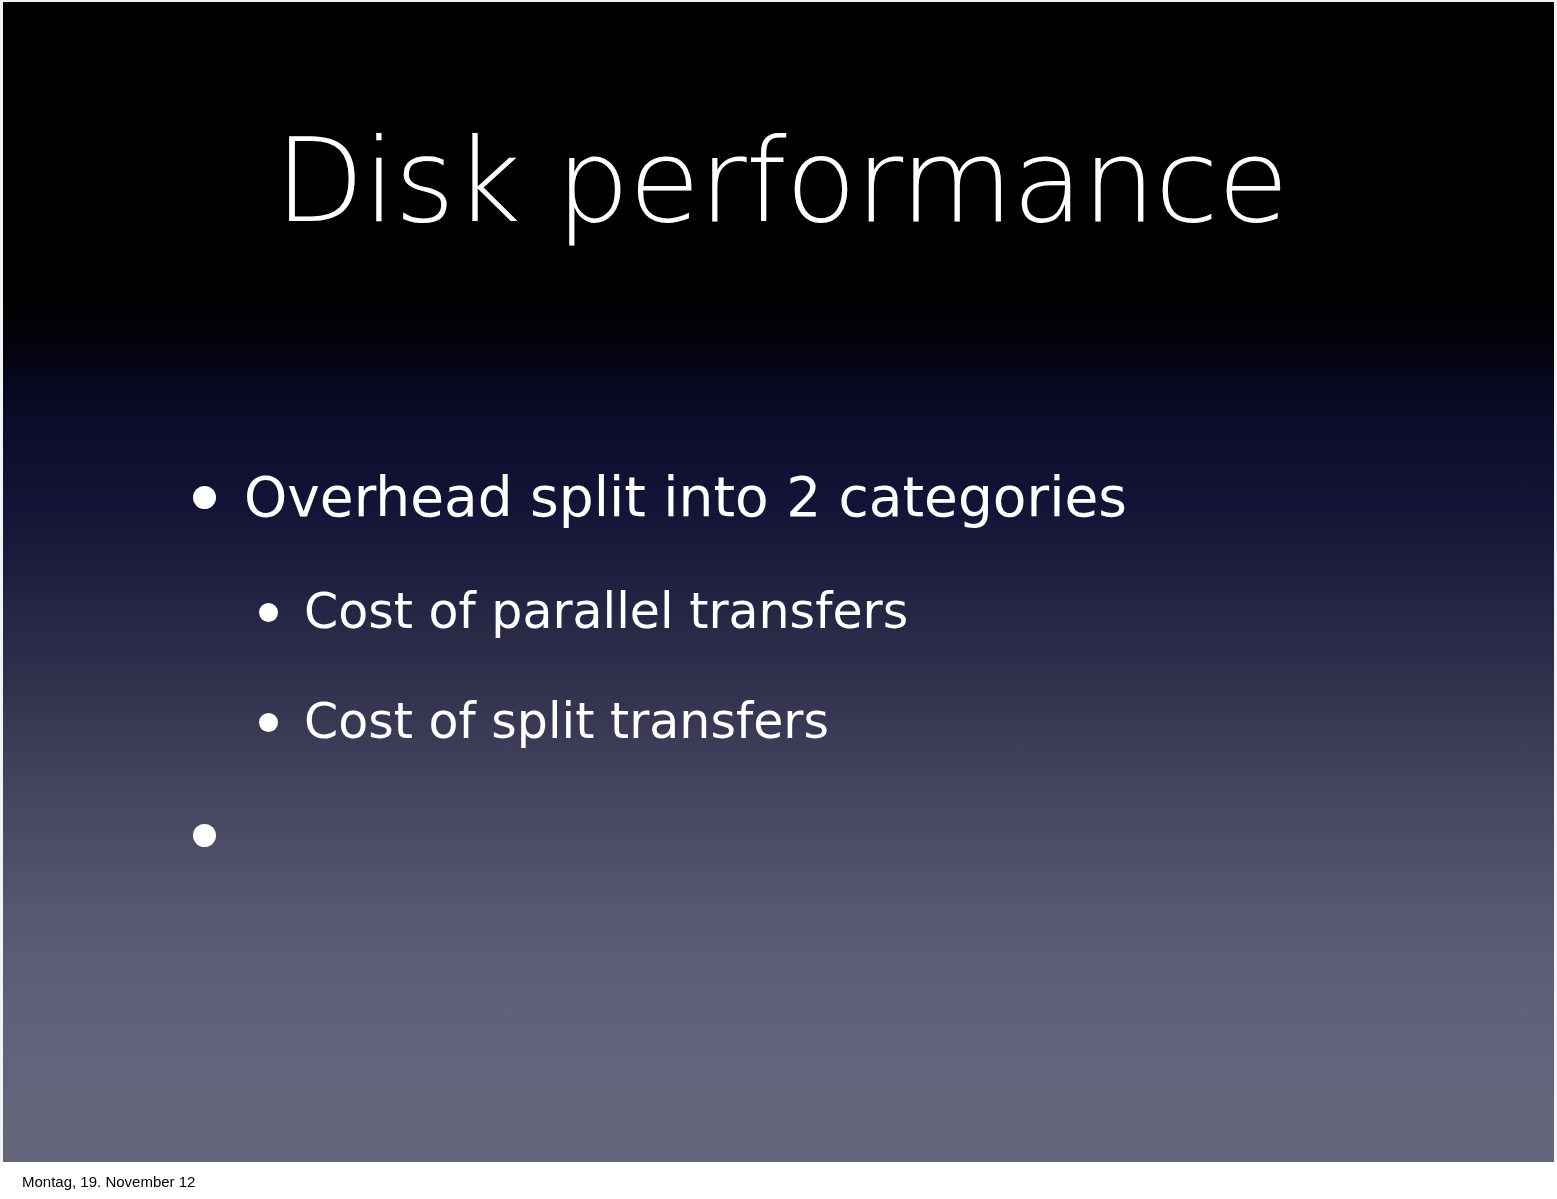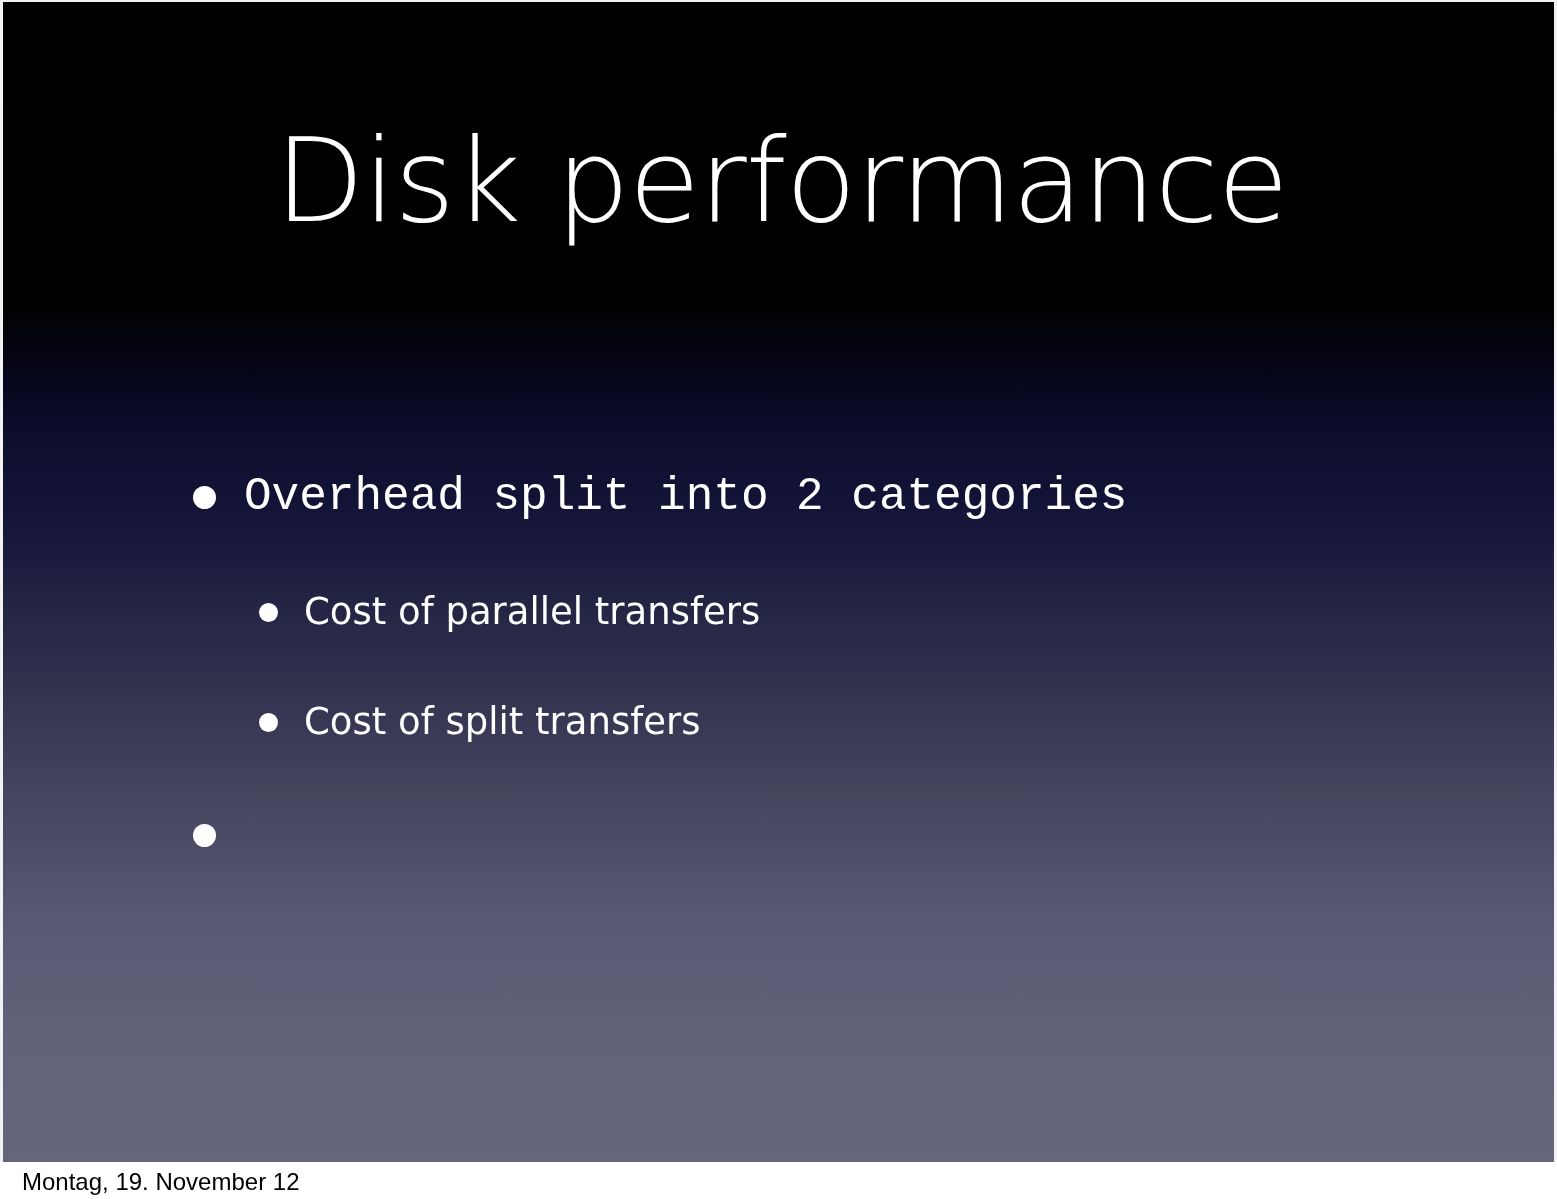--- a/index.html
+++ b/index.html
@@ -98,36 +98,35 @@
     display: flex;
     align-items: flex-start;
     color: #ffffff;
     font-family: "DejaVu Sans", sans-serif;
     font-weight: 400;
   }
 
   
   .bullet.lvl1 {
     margin-left: 0px;
-    font-size: 46px;
+    font-size: 55px;
     line-height: 66px;
     margin-bottom: 52px;
-    font-family: Liberation Mono, monospace;
   }
   .bullet.lvl1 .dot {
     width: 23px;
     height: 23px;
     margin-top: 22px;
     margin-right: 28px;
   }
 
   
   .bullet.lvl2 {
     margin-left: 66px;
-    font-size: 37px;
+    font-size: 49px;
     line-height: 60px;
     margin-bottom: 50px;
   }
   .bullet.lvl2 .dot {
     width: 19px;
     height: 19px;
     margin-top: 21px;
     margin-right: 26px;
   }
 
@@ -149,21 +148,21 @@
     width: 1557px;
     height: 35px;
     background: #ffffff;
   }
   .footer-text {
     position: absolute;
     left: 22px;
     top: 5px;
     color: #000000;
     font-family: "Liberation Sans", sans-serif;
-    font-size: 24px;
+    font-size: 15px;
     line-height: 26px;
     white-space: nowrap;
   }
 </style>
 </head>
 <body>
 
 <div class="deck">
 
   <div class="slide">

